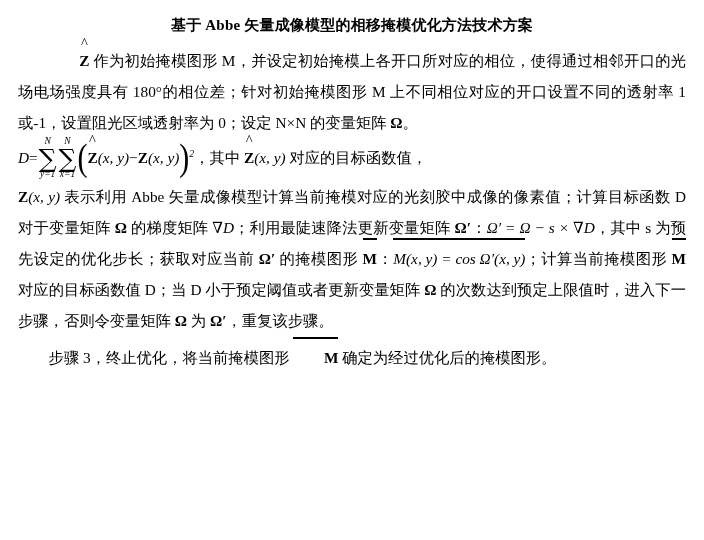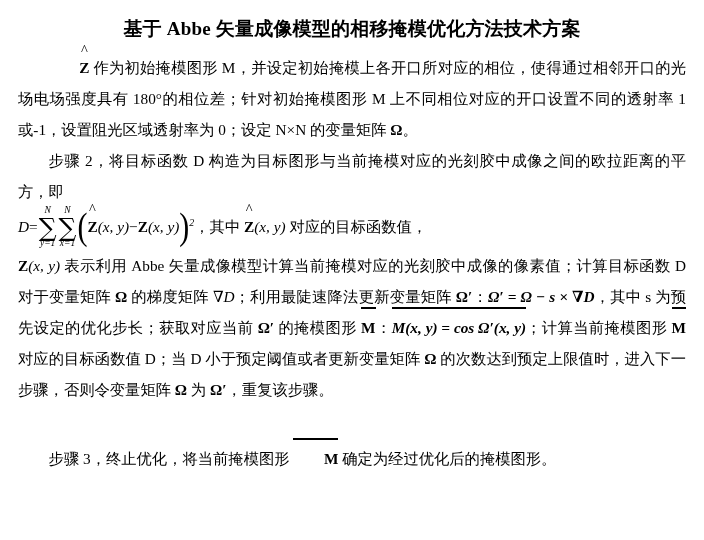--- a/index.html
+++ b/index.html
@@ -16,21 +16,21 @@
     overflow: hidden;
   }
   .page {
     position: relative;
     width: 704px;
     height: 540px;
     box-sizing: border-box;
     padding: 10px 18px 0 18px;
   }
   .doc-title {
-    font-size: 19px;
+    font-size: 15px;
     font-weight: bold;
     text-align: center;
     letter-spacing: 0.2px;
     margin: 6px 0 10px 0;
     font-family: "Liberation Serif", "DejaVu Serif", serif;
   }
   p.body-text {
     font-size: 15.3px;
     line-height: 31px;
     margin: 0;
@@ -44,21 +44,21 @@
   
   .mathi {
     font-style: italic;
     font-family: "Liberation Serif", "DejaVu Serif", serif;
   }
   .mathb {
     font-weight: bold;
     font-family: "Liberation Serif", "DejaVu Serif", serif;
   }
   .mathbi {
-    font-weight: bold;
+    font-weight: normal;
     font-style: italic;
     font-family: "Liberation Serif", "DejaVu Serif", serif;
   }
   .hatwrap {
     position: relative;
     display: inline-block;
   }
   .hatwrap > .hat {
     position: absolute;
     top: -0.62em;
@@ -131,31 +131,28 @@
 <body>
 
 <div class="page">
 
   <div class="doc-title">基于 Abbe 矢量成像模型的相移掩模优化方法技术方案</div>
 
   <p class="body-text">
     <span class="hatwrap"><span class="hat">^</span><span class="mathb">Z</span></span><span> 作为初始掩模图形 M，并设定初始掩模上各开口所对应的相位，使得通过相邻开口的光场电场强度具有 180°的相位差；针对初始掩模图形 M 上不同相位对应的开口设置不同的透射率 1 或-1，设置阻光区域透射率为 0；设定 N×N 的变量矩阵 </span><span class="mathb">Ω</span><span>。</span>
   </p>
 
-  <p class="body-text">
-    <span>步骤 2，将目标函数 D 构造为目标图形与当前掩模对应的光刻胶中成像之间的欧拉距离的平方，即 </span>
-  </p>
 
   <p class="body-text no-indent eqrow">
     <span class="eq-line">
       <span class="mathi">D</span><span>=</span><span class="sumbox"><span class="lim">N</span><span class="sig">∑</span><span class="lim">y=1</span></span><span class="sumbox"><span class="lim">N</span><span class="sig">∑</span><span class="lim">x=1</span></span><span class="bigparen">(</span><span class="hatwrap"><span class="hat">^</span><span class="mathb">Z</span></span><span class="mathi">(x, y)</span><span>−</span><span class="mathb">Z</span><span class="mathi">(x, y)</span><span class="bigparen">)</span><span class="sup2">2</span>
     </span><span>，其中 </span><span class="hatwrap"><span class="hat">^</span><span class="mathb">Z</span></span><span class="mathi">(x, y)</span><span> 对应的目标函数值，</span>
   </p>
 
   <p class="body-text no-indent">
     <span class="mathb">Z</span><span class="mathi">(x, y)</span><span> 表示利用 Abbe 矢量成像模型计算当前掩模对应的光刻胶中成像的像素值；计算目标函数 D 对于变量矩阵 </span><span class="mathb">Ω</span><span> 的梯度矩阵 </span><span class="mathi">∇D</span><span>；利用最陡速降法更新变量矩阵 </span><span class="mathb">Ω′</span><span>：</span><span class="mathbi">Ω′ = Ω − s × ∇D</span><span>，其中 s 为预先设定的优化步长；获取对应当前 </span><span class="mathb">Ω′</span><span> 的掩模图形 </span><span class="barwrap"><span class="bar"></span><span class="mathb">M</span></span><span>：</span><span class="barwrap"><span class="bar"></span><span class="mathbi">M(x, y) = cos Ω′(x, y)</span></span><span>；计算当前掩模图形 </span><span class="barwrap"><span class="bar"></span><span class="mathb">M</span></span><span> 对应的目标函数值 D；当 D 小于预定阈值或者更新变量矩阵 </span><span class="mathb">Ω</span><span> 的次数达到预定上限值时，进入下一步骤，否则令变量矩阵 </span><span class="mathb">Ω</span><span> 为 </span><span class="mathb">Ω′</span><span>，重复该步骤。</span>
   </p>
 
-  <p class="body-text" style="margin-top:38px;">
+  <p class="body-text" style="margin-top:6px;">
     <span>步骤 3，终止优化，将当前掩模图形 </span><span class="barwrap"><span class="bar"></span><span class="mathb">M</span></span><span> 确定为经过优化后的掩模图形。</span>
   </p>
 
 </div>
 
 </body></html>

